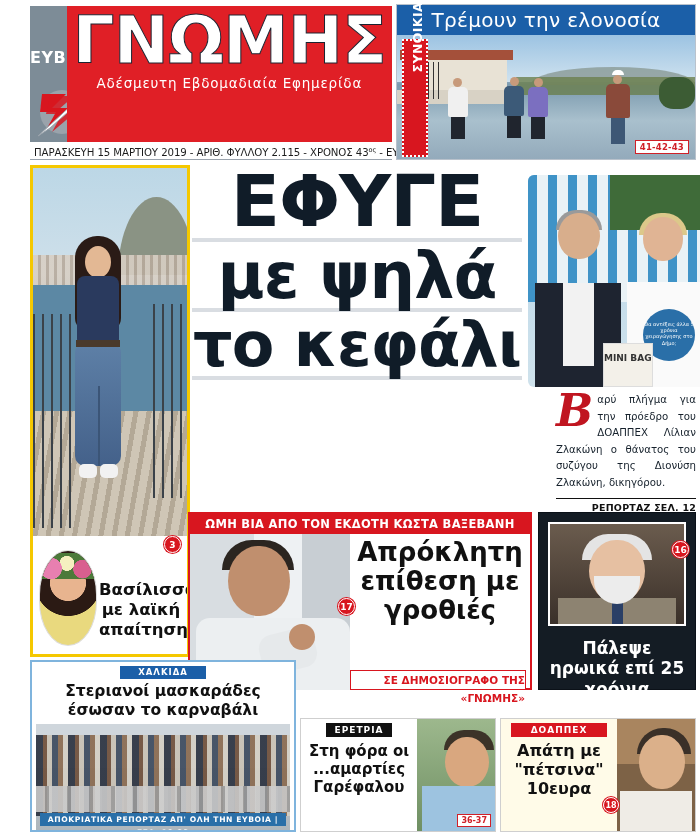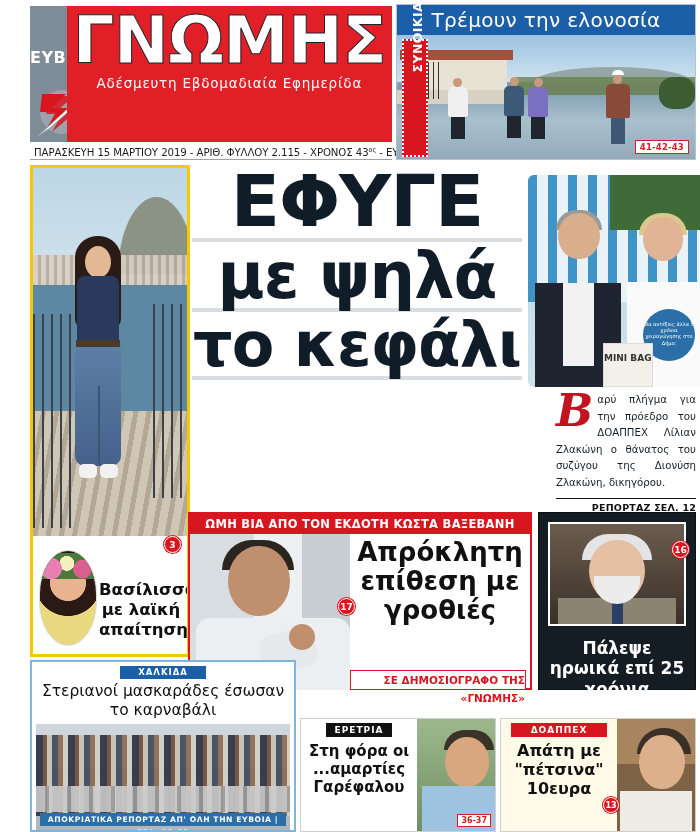--- a/index.html
+++ b/index.html
@@ -209,21 +209,21 @@
     width:46px;height:28px;background:#ececec;border-radius:0 0 23px 23px;}
   .rart-photo .suit { position:absolute; left:6%; bottom:0; width:88%;height:26%;background:#8d8371;}
   .rart-photo .tie { position:absolute; left:46%; bottom:0; width:11px;height:24px;background:#2a3f66;}
   .rart h3 { color:#fff; text-align:center; font-size:17px; font-weight:bold; line-height:1.2; margin-top:12px; }
 
   
   .bl { position:absolute; left:30px; top:660px; width:266px; height:172px;
         border:2px solid #7fb4dd; background:#fff; }
   .bl-kicker { margin:4px auto 0; width:86px; height:13px; background:#1b5fa8; color:#fff;
     font-size:8.5px; font-weight:bold; text-align:center; line-height:13px; letter-spacing:1px; }
-  .bl-title { text-align:center; font-size:15.5px; font-weight:normal; line-height:1.22; color:#111; margin:3px 4px 4px; }
+  .bl-title { text-align:center; font-size:15.5px; font-weight:bold; line-height:1.22; color:#111; margin:3px 4px 4px; }
   .bl-photo { position:relative; margin:0 4px; height:106px; overflow:hidden;
     background:linear-gradient(#c9cfd4,#aeb6bc); }
   .bl-photo .sky { position:absolute; inset:0 0 58% 0; background:#cfd6dc; }
   .bl-photo .crowd { position:absolute; left:0; bottom:14px; width:100%; height:76%;
     background:
       repeating-linear-gradient(90deg, #2b3240 0 7px, #6f4f3a 7px 11px, #c9c2b5 11px 16px, #3c4a5e 16px 22px, #8a6a4f 22px 27px, #d4cfc4 27px 32px);
     opacity:.92; }
   .bl-photo .skirts { position:absolute; left:0; bottom:18px; width:100%; height:24%;
     background:repeating-linear-gradient(90deg,#c9c9c9 0 9px,#9a9a9a 9px 13px,#cdcdcd 13px 22px); opacity:.9;}
   .bl-cap { position:absolute; left:4px; right:4px; bottom:4px; height:13px; background:#2a6fa8;
@@ -449,16 +449,16 @@
     <div class="br-left">
       <div class="br-kicker">ΔΟΑΠΠΕΧ</div>
       <div class="br-title">Απάτη με "πέτσινα" 10ευρα</div>
     </div>
     <div class="br-photo">
       <div class="wall"></div>
       <div class="hair"></div>
         <div class="head"></div>
         <div class="top"></div>
     </div>
-    <div class="badge-sm-circle" style="left:102px; bottom:18px;">13</div>
+    <div class="badge-sm-circle" style="left:102px; bottom:18px;">18</div>
   </div>
 
 </div>
 
 </body></html>

